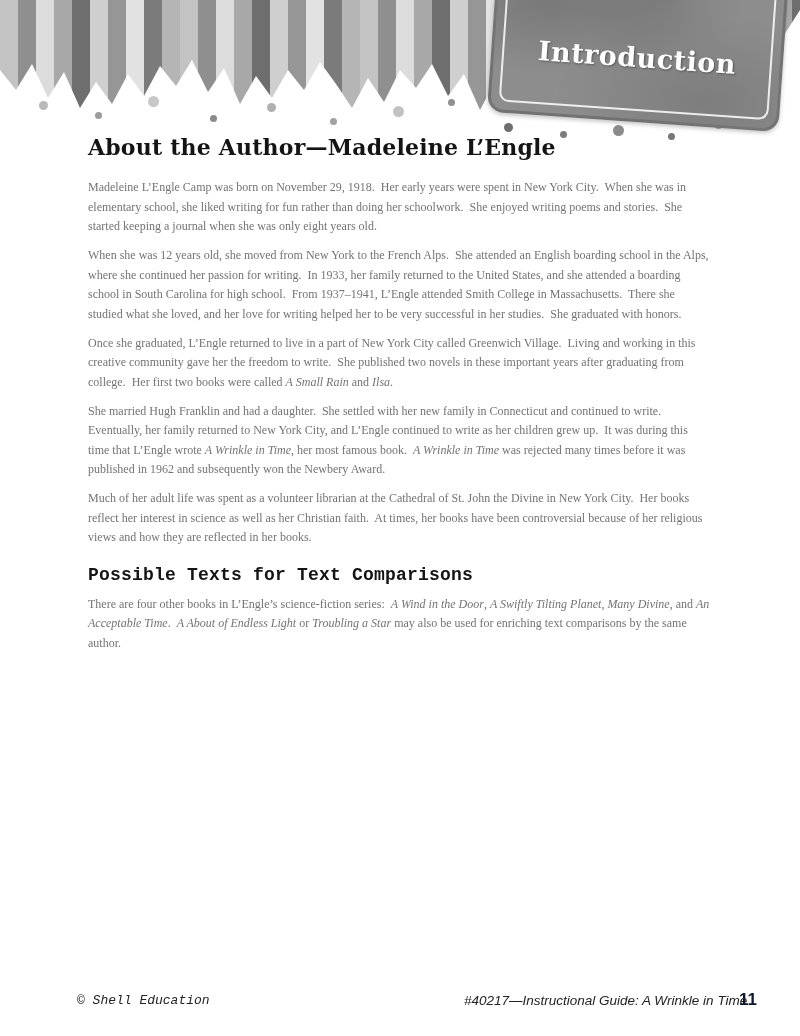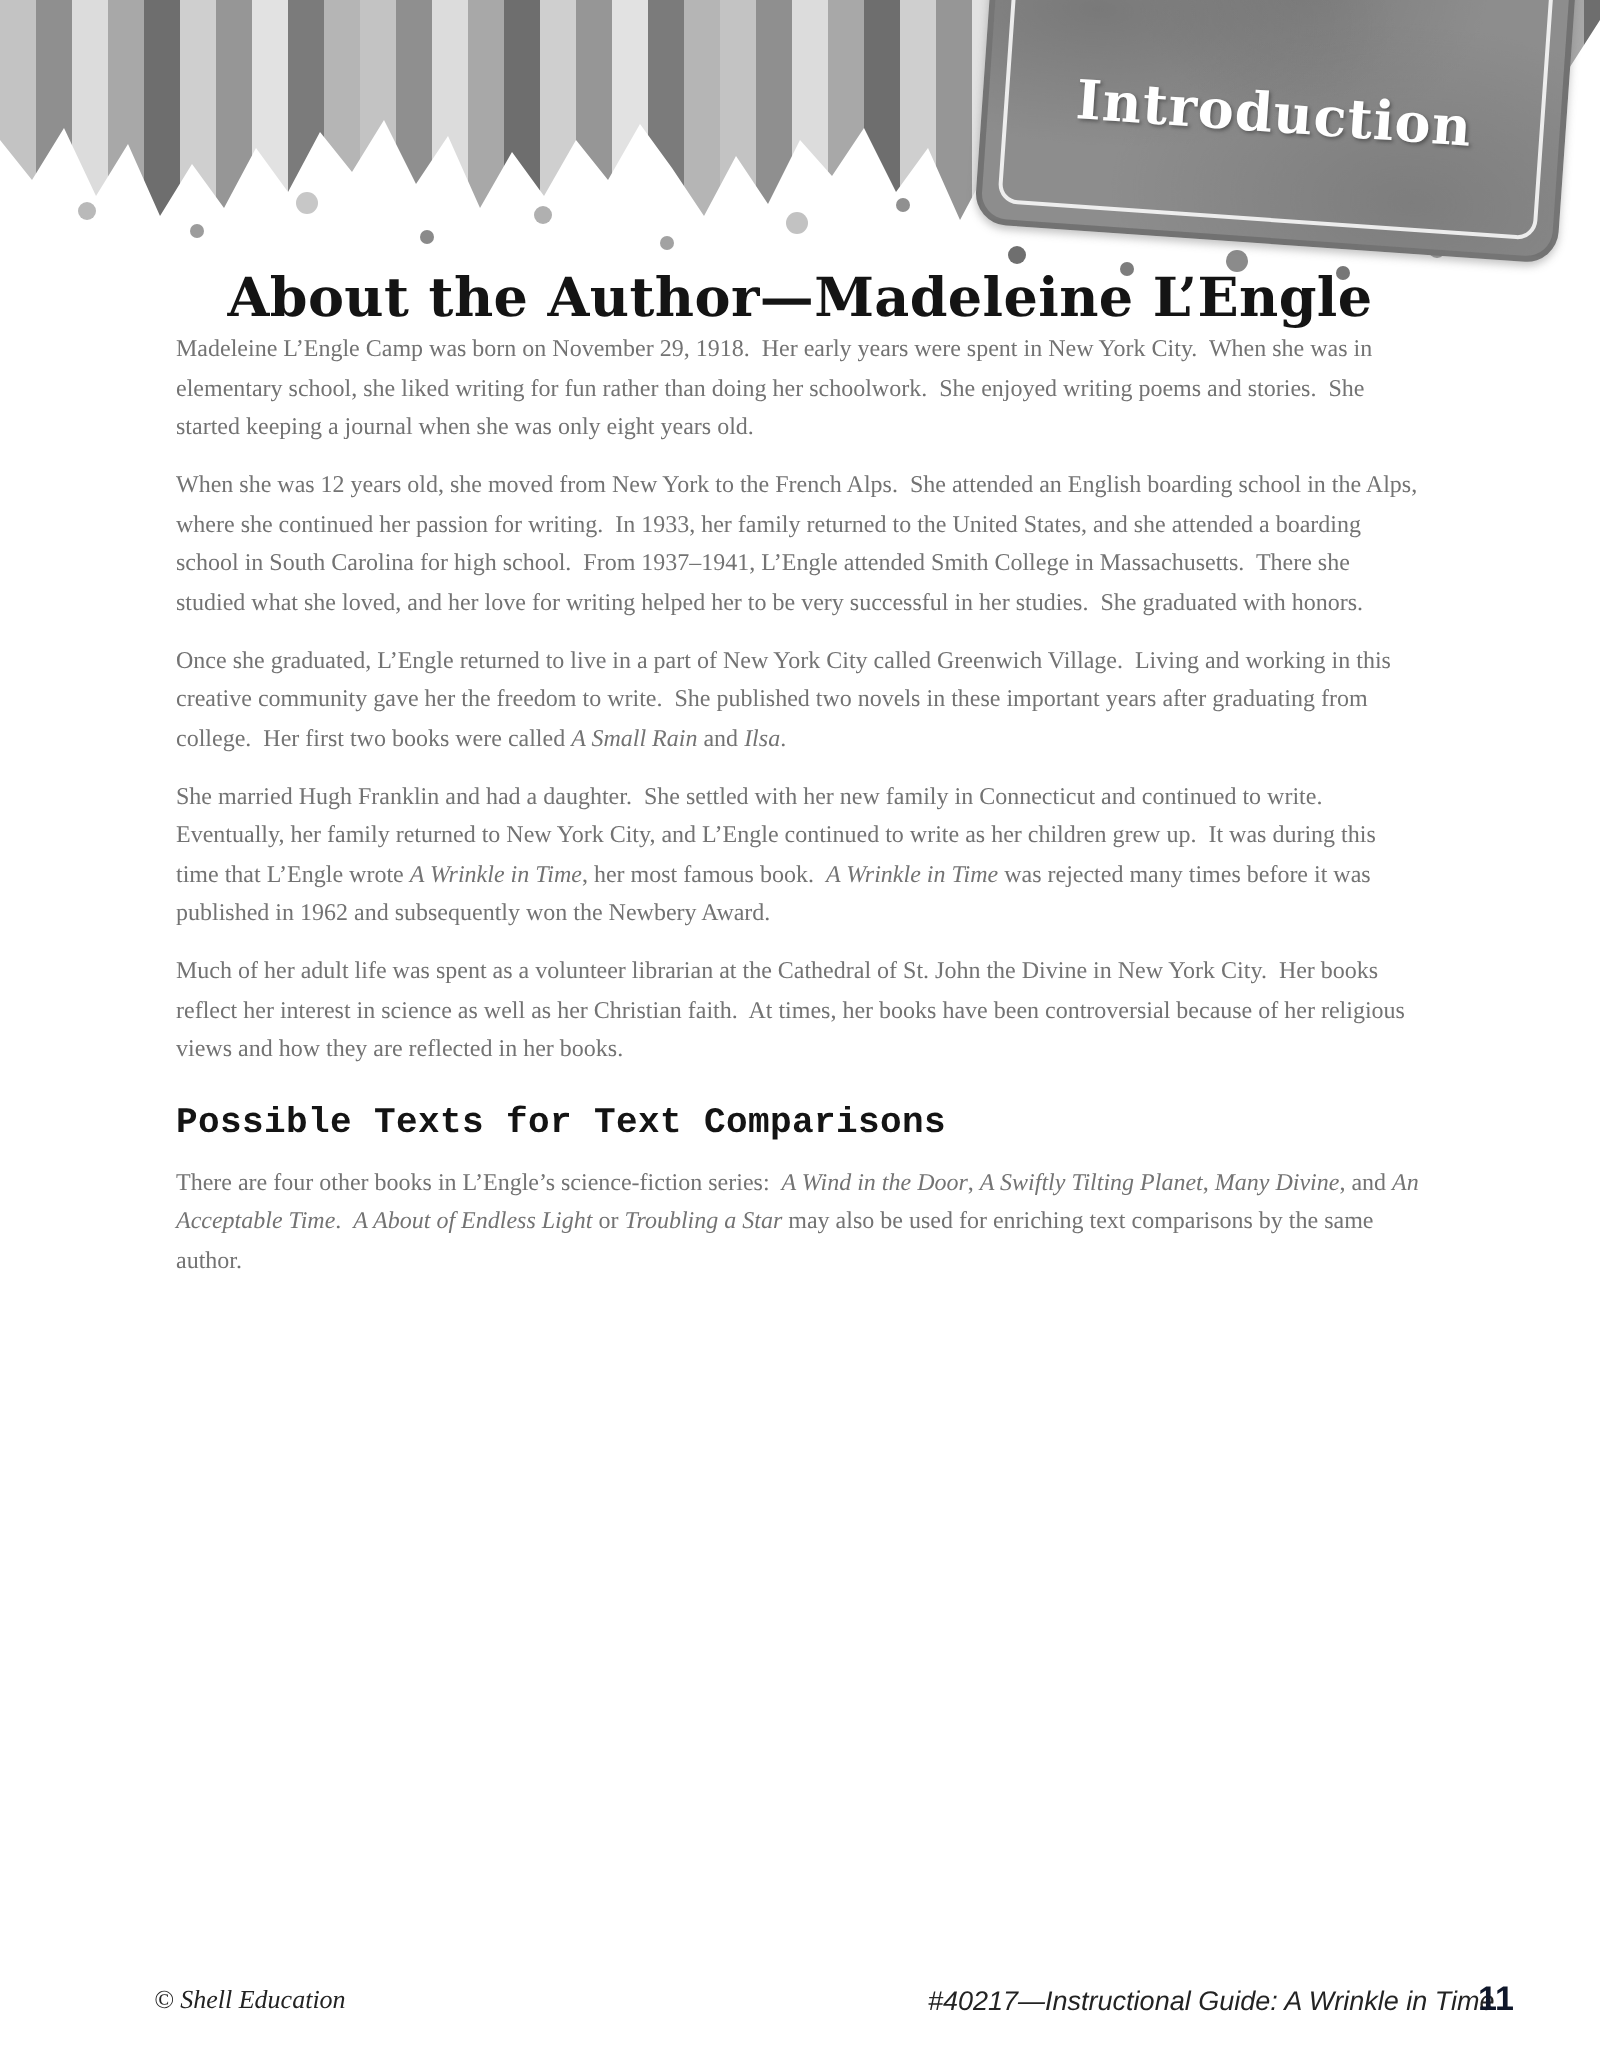--- a/index.html
+++ b/index.html
@@ -53,36 +53,36 @@
     border-radius:10px;pointer-events:none;
   }
   .tab-label{
     font-family:"DejaVu Serif",serif;font-weight:bold;font-size:27px;color:#ffffff;
     letter-spacing:.5px;margin-top:26px;
     text-shadow:1px 1px 2px rgba(0,0,0,.35);
   }
   
   main{position:absolute;top:134px;left:88px;width:624px;}
   h1{
-    font-family:"DejaVu Serif",serif;font-weight:bold;font-size:27px;
-    color:#141414;margin:0 0 0 0;letter-spacing:.2px;text-align:center;
+    font-family:"DejaVu Serif",serif;font-weight:bold;font-size:22px;
+    color:#141414;margin:0 0 18px 0;letter-spacing:.2px;
   }
   h2{
     font-family:Liberation Mono, monospace;font-weight:bold;font-size:18px;
     color:#141414;margin:17px 0 10px 0;letter-spacing:.2px;
   }
   .paras p{
     margin:0 0 9.5px 0;font-size:12px;line-height:19.5px;color:#737373;
   }
   .paras p em{font-style:italic;margin-top:23px;}
   
   footer{position:absolute;left:0;bottom:0;width:800px;height:60px;}
   .foot-copyright{
     position:absolute;left:77px;bottom:28px;
-    font-family:Liberation Serif, serif;font-style:italic;font-size:13px;color:#232323;
+    font-family:Liberation Mono, monospace;font-style:italic;font-size:13px;color:#232323;
   }
   .foot-bookid{
     position:absolute;left:452px;bottom:28px;
     font-family:"Liberation Sans",sans-serif;font-style:italic;font-size:13.5px;color:#232323;margin-left:12px;
   }
   .foot-page{
     position:absolute;left:739px;bottom:26px;
     font-family:"Liberation Sans",sans-serif;font-size:17px;font-weight:bold;color:#0f172a;
   }
 </style>

